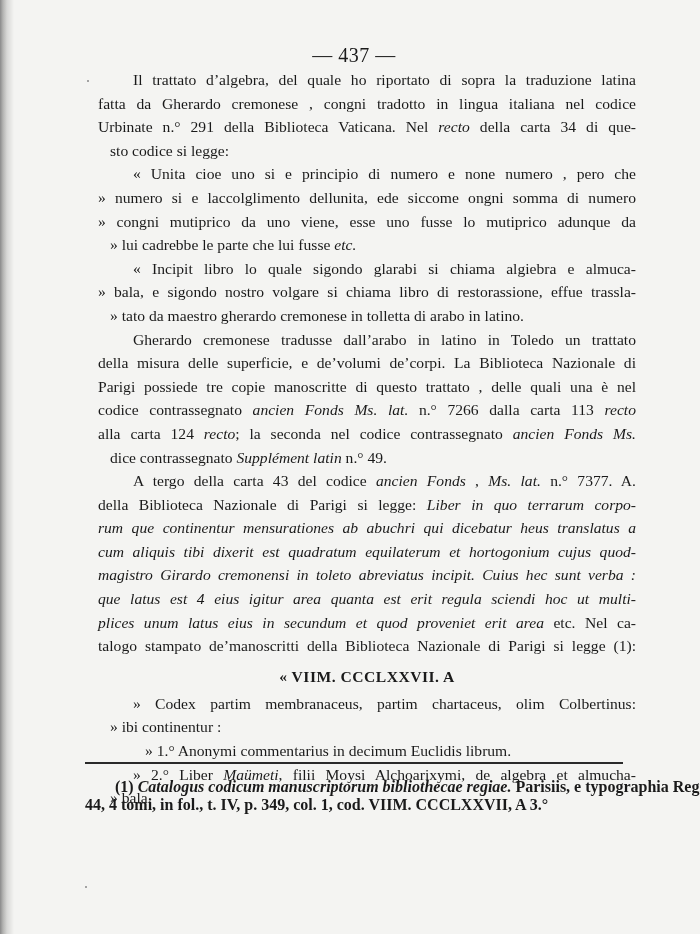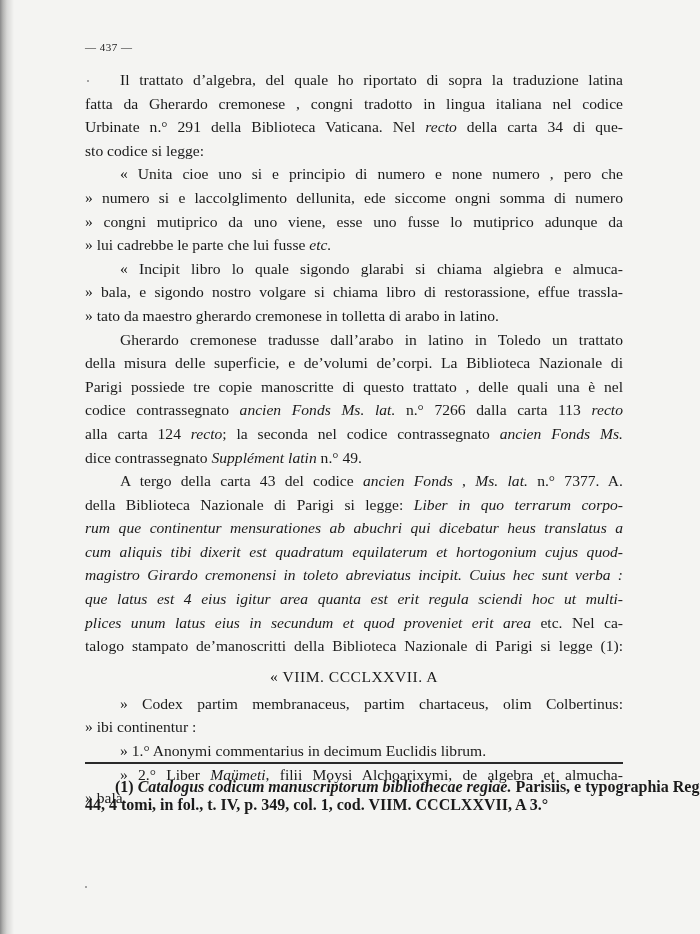--- a/index.html
+++ b/index.html
@@ -14,33 +14,33 @@
       position: absolute; left: 0; top: 0; width: 14px; height: 934px;
       background: linear-gradient(to right, #8a8a8a 0px, #b4b4b2 3px, #d8d8d6 7px, #ececea 12px, rgba(244,244,242,0) 14px);
     }
     .page {
       position: absolute; left: 85px; top: 0; width: 538px;
       font-family: "Liberation Serif", "DejaVu Serif", serif;
       font-size: 15.6px;
       line-height: 23.6px;
     }
     .pagenum {
-      position: absolute; left: 0; width: 538px; top: 36px;
-      text-align: left; font-size: 11px; letter-spacing: 0.5px;
+      position: absolute; left: 0; width: 538px; top: 44px;
+      text-align: center; font-size: 20px; letter-spacing: 0.5px;
     }
-    .body-text { position: absolute; top: 68px; left: 0; width: 538px; }
+    .body-text { position: absolute; top: 68px; left: 13px; width: 538px; }
     .line {
       display: block; white-space: nowrap; text-align: justify; text-align-last: justify;
       height: 23.6px; overflow: visible;
     }
-    .line.last { text-align-last: left; }
+    .line.last { text-align-last: left; margin-left: 12px; }
     .indent { padding-left: 35px; }
     i { font-style: italic; }
     .heading {
-      text-align: center; font-weight: normal; letter-spacing: 0.5px;
+      text-align: center; font-weight: bold; letter-spacing: 0.5px;
       font-size: 15.6px; height: 30px; line-height: 30px; margin-top: 4px;
     }
     .fn-rule {
       position: absolute; left: 0px; top: 762px; width: 538px; height: 0;
       border-top: 2px solid #2a2a2a;
     }
     .footnote {
       position: absolute; left: 0; top: 778px; width: 538px;
       font-size: 16px; line-height: 18px; font-weight: bold;
     }

